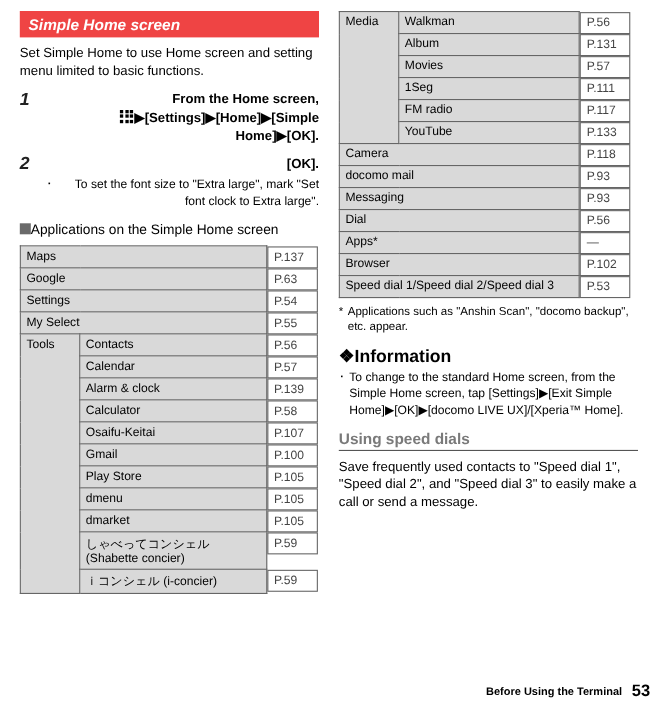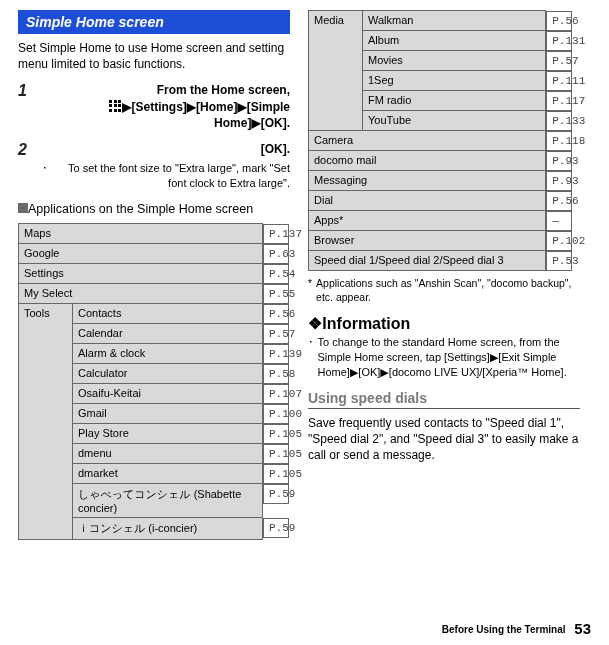--- a/index.html
+++ b/index.html
@@ -1,19 +1,19 @@
 <!DOCTYPE html>
 <html><head>
 <meta charset="utf-8">
 <style>
   * { margin: 0; padding: 0; box-sizing: border-box; }
   body { font-family: Arial, Helvetica, sans-serif; font-size: 11px; color: #000; width: 609px; height: 645px; position: relative; background: #fff; }
   .page { display: flex; padding: 10px 18px 0 18px; gap: 18px; }
   .col { width: 272px; }
-  .section-header { background: #1d4ed8; color: #fff; font-weight: bold; font-size: 14px; padding: 4px 8px; font-style: italic; margin-bottom: 6px; }
+  .section-header { background: #ef4444; color: #fff; font-weight: bold; font-size: 14px; padding: 4px 8px; font-style: italic; margin-bottom: 6px; }
   .para { font-size: 12px; line-height: 1.35; margin-bottom: 10px; }
   .step { margin-bottom: 10px; }
   .step-row { display: flex; gap: 10px; }
   .step-num { font-size: 16px; font-weight: bold; font-style: italic; width: 14px; flex-shrink: 0; color: #222; }
   .step-body { flex: 1; text-align: right; }
   .step-title { font-weight: bold; font-size: 12px; line-height: 1.35; }
   .grid-icon { display:inline-block; width:12px; height:12px; background:
     linear-gradient(#000,#000) 0 0/3px 3px no-repeat,
     linear-gradient(#000,#000) 4.5px 0/3px 3px no-repeat,
     linear-gradient(#000,#000) 9px 0/3px 3px no-repeat,
@@ -25,21 +25,21 @@
     linear-gradient(#000,#000) 9px 9px/3px 3px no-repeat;
     vertical-align: -1px; margin-right:1px;
   }
   .sub-bullet { display:flex; gap:4px; font-size:11px; line-height:1.35; margin-top:4px; padding-left:0; }
   .sub-bullet .dot { flex-shrink:0; }
   .subhead { display:flex; gap:0; font-size:12.5px; line-height:1.3; margin: 10px 0 6px 0; }
   .subhead .sq { width:10px; height:10px; background:#6a6a6a; flex-shrink:0; margin-top:2px; }
   table.app { border-collapse: collapse; width: 100%; font-size: 11px; }
   table.app td { border: 1px solid #666; padding: 3px 5px; vertical-align: top; }
   table.app td.head { background:#d9d9d9; font-weight: normal; }
-  table.app td.page { text-align:center; width:26px; color:#444;font-family:Liberation Mono, monospace; }
+  table.app td.page { text-align:center; width:46px; color:#444; }
   table.app td.cat { width:54px;margin-left:45px; }
   .footnote { font-size:10.5px; line-height:1.3; margin-top:6px; display:flex; gap:4px; }
   .info-head { font-weight:bold; font-size:16px; margin-top:10px; }
   .info-bullet { display:flex; gap:4px; font-size:11px; line-height:1.35; margin-top:2px; }
   .subsection { font-weight:bold; color:#7a7a7a; font-size:14px; margin-top:10px; border-bottom:1px solid #555; padding-bottom:2px; margin-bottom:6px; }
   .footer { position:absolute; bottom:8px; right:18px; font-size:10px; font-weight:bold; }
   .footer .pg { font-size:15px; margin-left:6px; vertical-align:-1px; }
   .tri { font-family: Arial; }
 </style>
 </head>

